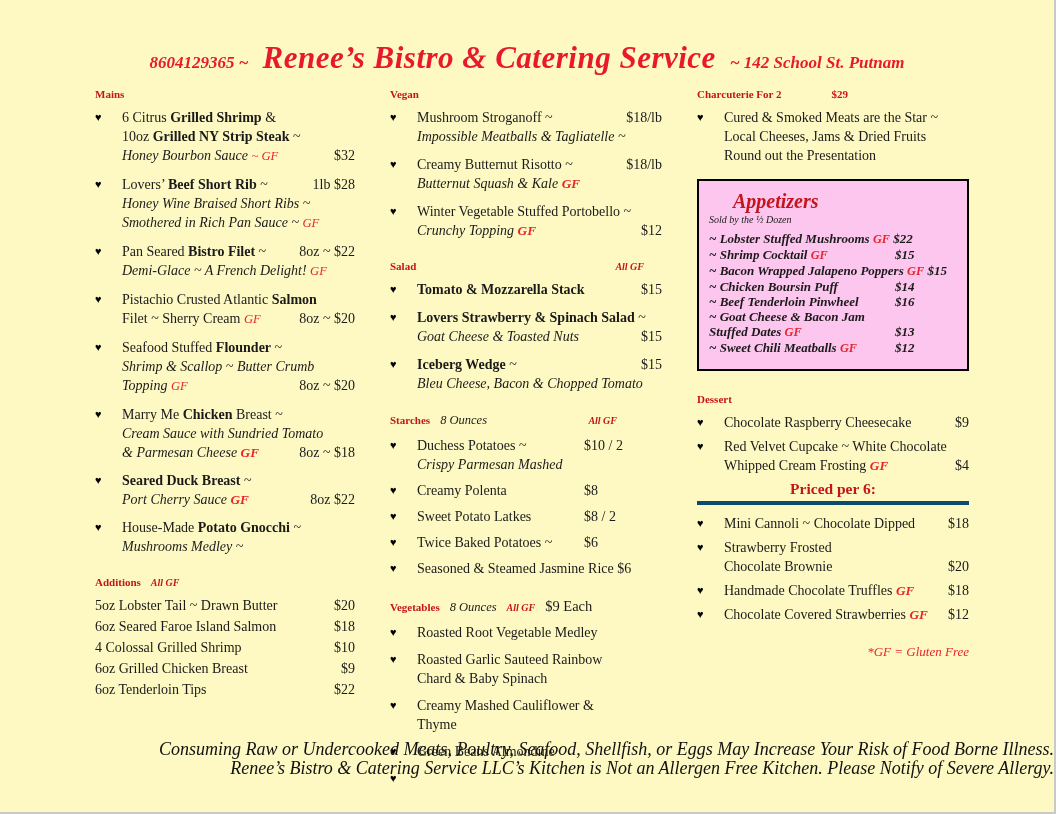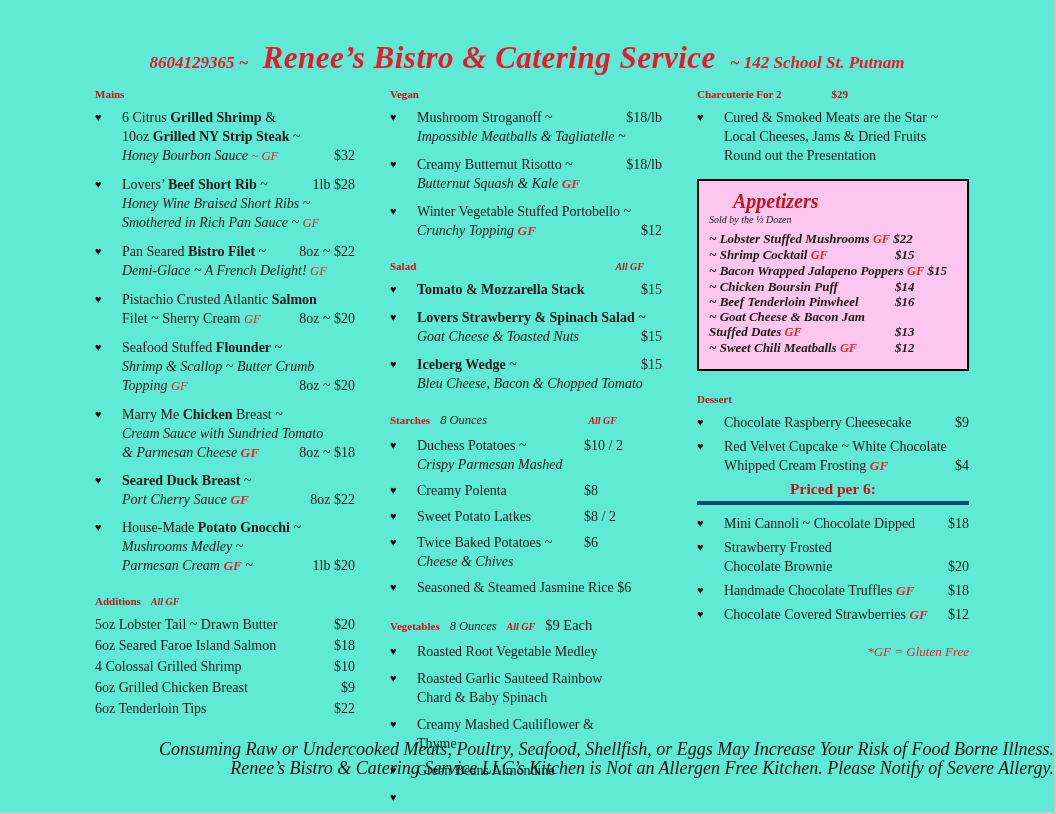--- a/index.html
+++ b/index.html
@@ -4,21 +4,21 @@
 <style>
   :root{
     --red:#c4151c;
     --gfred:#e8252a;
     --hdr:#e8192d;
     --ink:#1a1a1a;
     --pink:#fcc6ee;
   }
   html,body{margin:0;padding:0;background:#fff;}
   body{font-family:"Liberation Serif","DejaVu Serif",serif;color:var(--ink);}
-  .page{position:relative;width:1056px;height:814px;box-sizing:border-box;background:#5eead4;
+  .page{position:relative;width:1056px;height:814px;box-sizing:border-box;background:#fef9c3;
         border-right:2px solid #c9c9c9;border-bottom:2px solid #c9c9c9;overflow:hidden;}
 
   
   .hdr{position:absolute;top:40px;left:0;right:0;text-align:center;color:var(--hdr);
        font-style:italic;font-weight:bold;white-space:nowrap;}
   .hdr .phone,.hdr .addr{font-size:17px;}
   .hdr .title{font-size:31px;margin:0 10px;letter-spacing:0.5px;}
 
   
   .cols{position:absolute;top:88px;left:95px;display:flex;gap:35px;}
@@ -196,24 +196,20 @@
           </div>
           <div class="item">
             <span class="bullet">♥</span>
             <div class="lines">
               <div class="line">
                 <span class="parts"><span class="s-n">House-Made </span><span class="s-b">Potato Gnocchi</span><span class="s-n"> ~</span></span>
               </div>
               <div class="line">
                 <span class="parts"><span class="s-i">Mushrooms Medley ~</span></span>
               </div>
-              <div class="line">
-                <span class="parts"><span class="s-i">Parmesan Cream </span><span class="s-gfb">GF</span><span class="s-i"> ~</span></span>
-                <span class="price">1lb $20</span>
-              </div>
             </div>
           </div>
         </section>
         <section class="menu-section sec-additions">
           <div class="heading">
             <span class="s-h">Additions</span>
             <span class="s-allgf">All GF</span>
           </div>
           <div class="item">
             <div class="lines">
@@ -373,23 +369,20 @@
                 <span class="price pcol">$8 / 2</span>
               </div>
             </div>
           </div>
           <div class="item">
             <span class="bullet">♥</span>
             <div class="lines">
               <div class="line">
                 <span class="parts"><span class="s-n">Twice Baked Potatoes ~</span></span>
                 <span class="price pcol">$6</span>
-              </div>
-              <div class="line">
-                <span class="parts"><span class="s-i">Cheese &amp; Chives</span></span>
               </div>
             </div>
           </div>
           <div class="item">
             <span class="bullet">♥</span>
             <div class="lines">
               <div class="line">
                 <span class="parts"><span class="s-n">Seasoned &amp; Steamed Jasmine Rice $6</span></span>
               </div>
             </div>

